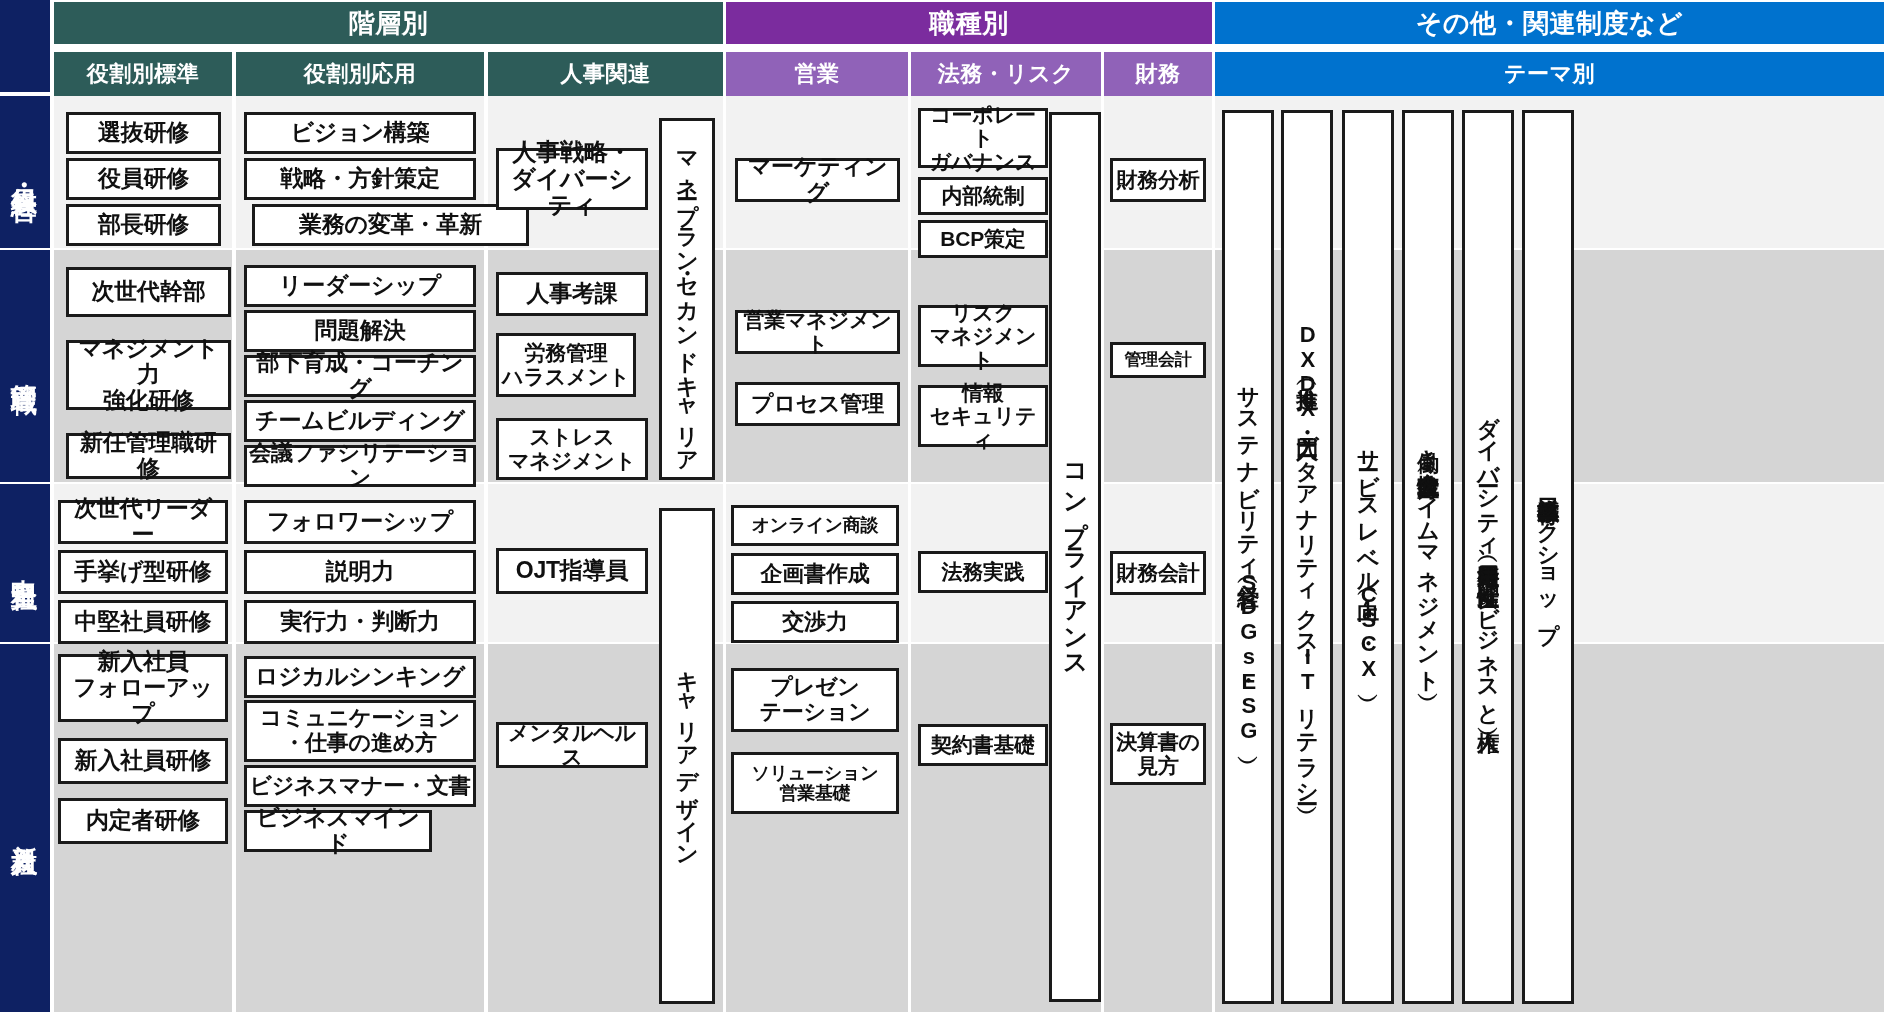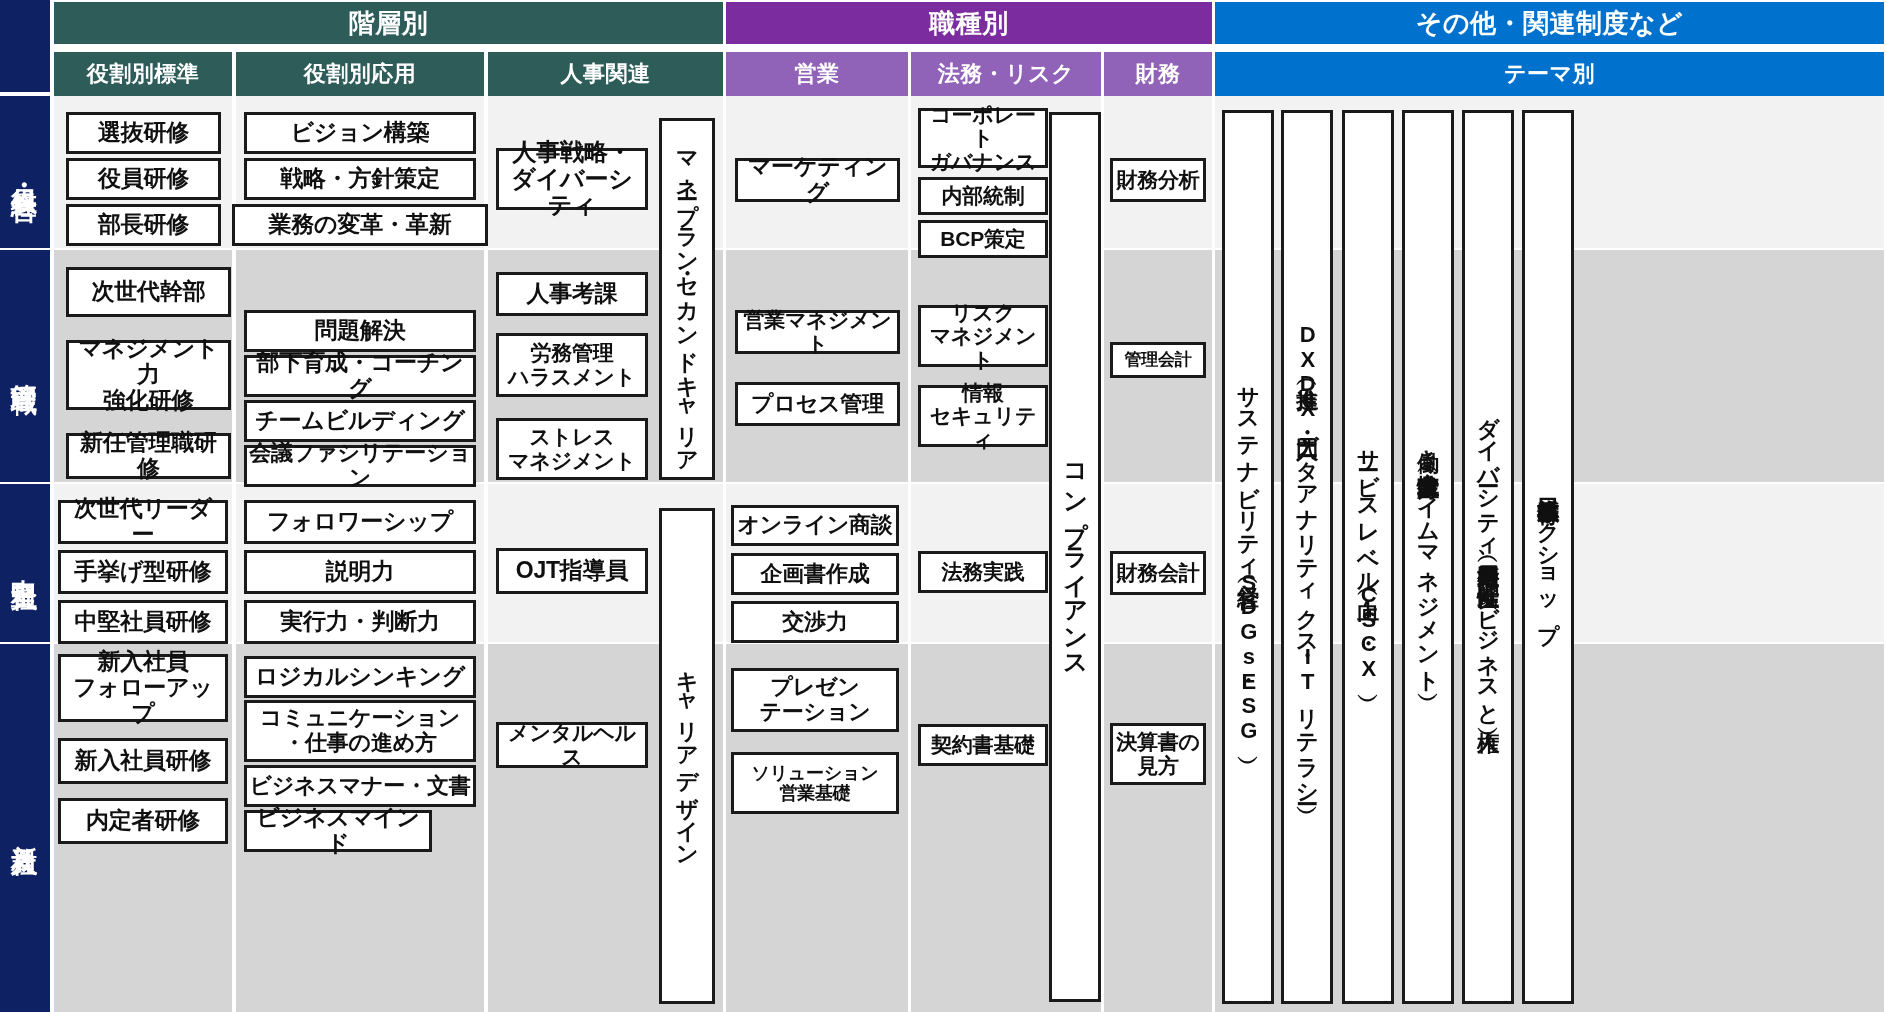--- a/index.html
+++ b/index.html
@@ -185,24 +185,27 @@
   <div class="cellbox" style="left:58px;top:798px;width:170px;height:46px;font-size:23px;">
       <span>内定者研修</span>
     </div>
 
   <div class="cellbox" style="left:244px;top:112px;width:232px;height:42px;font-size:23px;">
       <span>ビジョン構築</span>
     </div>
   <div class="cellbox" style="left:244px;top:158px;width:232px;height:42px;font-size:23px;">
       <span>戦略・方針策定</span>
     </div>
-  <div class="cellbox" style="left:232px;top:204px;width:256px;height:42px;font-size:23px;">
+  <div class="cellbox" style="left:252px;top:204px;width:277px;height:42px;font-size:23px;">
       <span>業務の変革・革新</span>
     </div>
 
+  <div class="cellbox" style="left:244px;top:265px;width:232px;height:42px;font-size:23px;">
+      <span>リーダーシップ</span>
+    </div>
   <div class="cellbox" style="left:244px;top:310px;width:232px;height:42px;font-size:23px;">
       <span>問題解決</span>
     </div>
   <div class="cellbox" style="left:244px;top:355px;width:232px;height:42px;font-size:23px;">
       <span>部下育成・コーチング</span>
     </div>
   <div class="cellbox" style="left:244px;top:400px;width:232px;height:42px;font-size:23px;">
       <span>チームビルディング</span>
     </div>
   <div class="cellbox" style="left:244px;top:445px;width:232px;height:42px;font-size:22px;">
@@ -230,21 +233,21 @@
   <div class="cellbox" style="left:244px;top:810px;width:188px;height:42px;font-size:23px;">
       <span>ビジネスマインド</span>
     </div>
 
   <div class="cellbox" style="left:496px;top:148px;width:152px;height:62px;font-size:24px;white-space:pre-line;"><span>人事戦略・
 ダイバーシティ</span></div>
 
   <div class="cellbox" style="left:496px;top:272px;width:152px;height:44px;font-size:23px;">
       <span>人事考課</span>
     </div>
-  <div class="cellbox" style="left:496px;top:333px;width:152px;height:64px;font-size:21px;white-space:pre-line;"><span>労務管理
+  <div class="cellbox" style="left:496px;top:333px;width:140px;height:64px;font-size:21px;white-space:pre-line;"><span>労務管理
 ハラスメント</span></div>
   <div class="cellbox" style="left:496px;top:418px;width:152px;height:62px;font-size:21px;white-space:pre-line;"><span>ストレス
 マネジメント</span></div>
 
   <div class="cellbox" style="left:496px;top:548px;width:152px;height:46px;font-size:23px;">
       <span>OJT指導員</span>
     </div>
 
   <div class="cellbox" style="left:496px;top:722px;width:152px;height:46px;font-size:21px;">
       <span>メンタルヘルス</span>
@@ -261,21 +264,21 @@
       <span>マーケティング</span>
     </div>
 
   <div class="cellbox" style="left:735px;top:310px;width:165px;height:44px;font-size:21px;">
       <span>営業マネジメント</span>
     </div>
   <div class="cellbox" style="left:735px;top:382px;width:165px;height:44px;font-size:22px;">
       <span>プロセス管理</span>
     </div>
 
-  <div class="cellbox" style="left:731px;top:505px;width:168px;height:41px;font-size:22px;">
+  <div class="cellbox" style="left:731px;top:505px;width:168px;height:41px;font-size:18px;">
       <span>オンライン商談</span>
     </div>
   <div class="cellbox" style="left:731px;top:553px;width:168px;height:42px;font-size:22px;">
       <span>企画書作成</span>
     </div>
   <div class="cellbox" style="left:731px;top:601px;width:168px;height:42px;font-size:22px;">
       <span>交渉力</span>
     </div>
 
   <div class="cellbox" style="left:731px;top:668px;width:168px;height:64px;font-size:22px;white-space:pre-line;"><span>プレゼン

